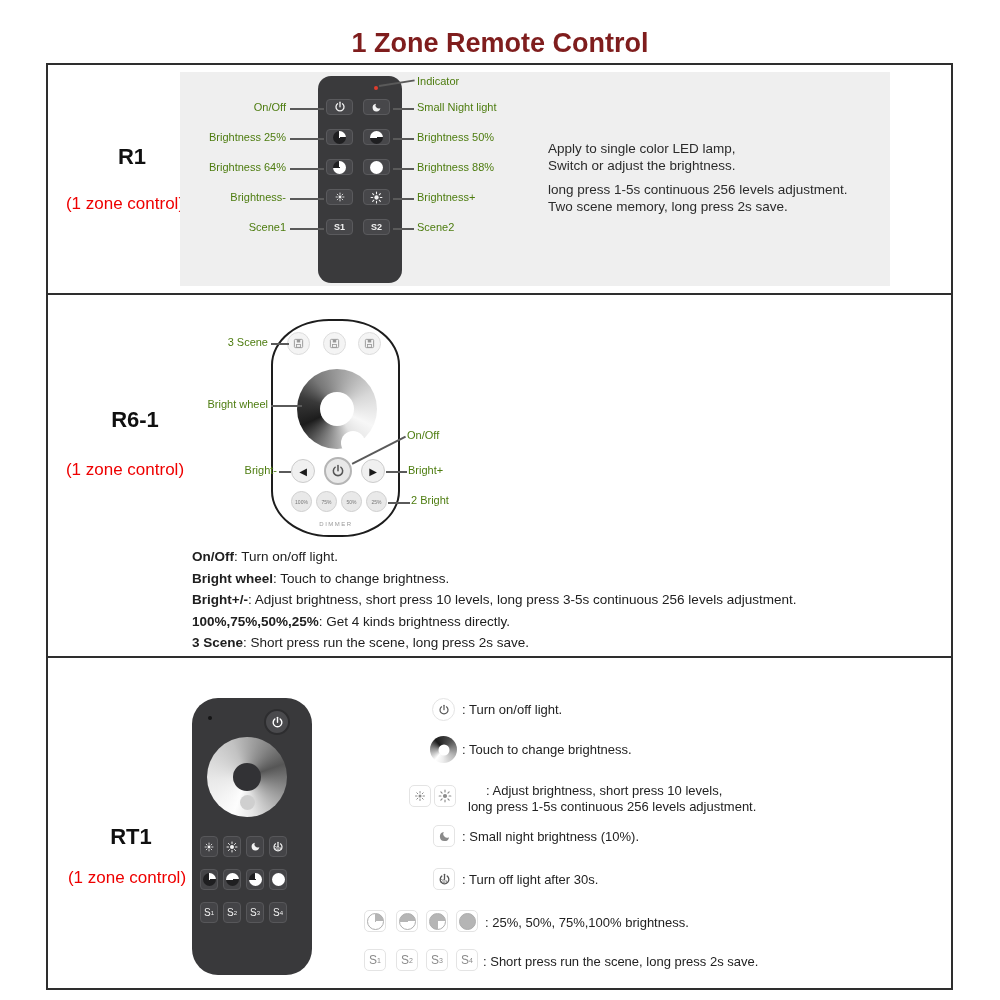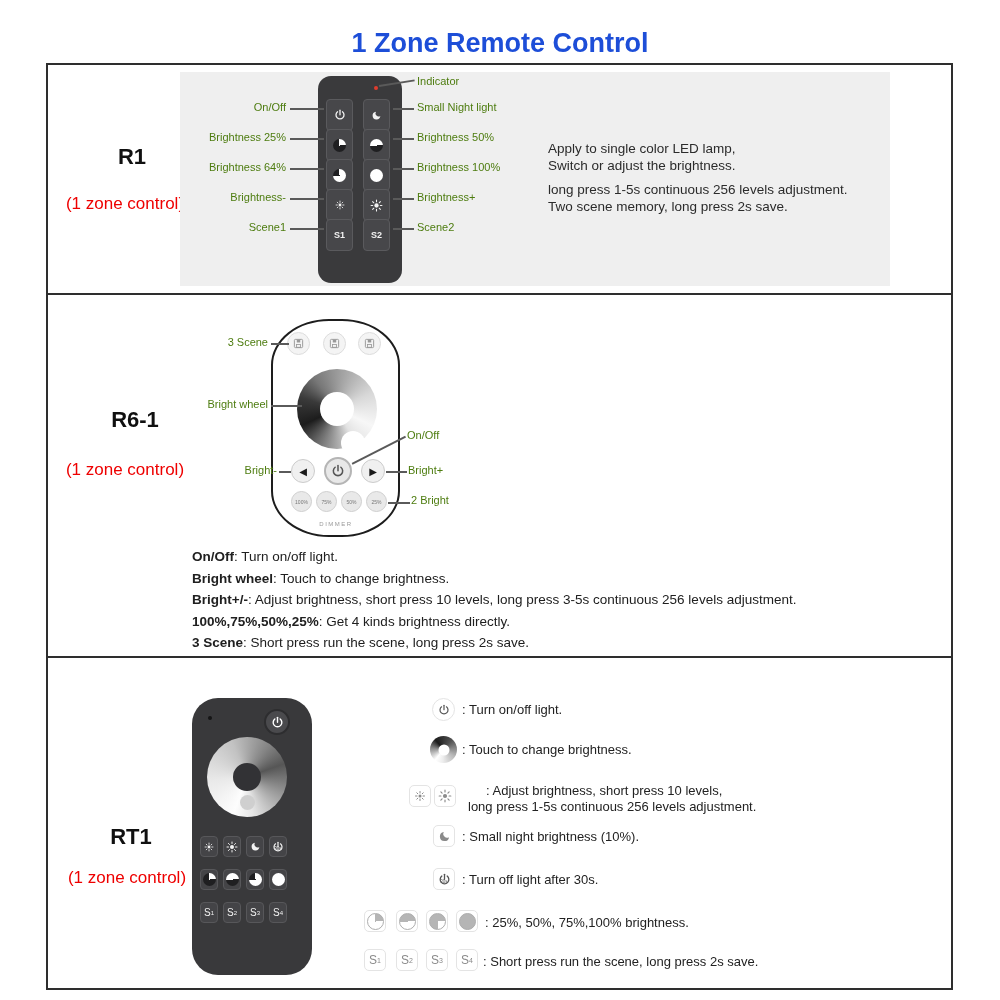--- a/index.html
+++ b/index.html
@@ -1,33 +1,33 @@
 <!DOCTYPE html>
 <html><head>
 <meta charset="utf-8">
 <style>
   html,body{margin:0;padding:0;background:#fff;}
   body{width:1000px;height:1000px;position:relative;overflow:hidden;
        font-family:"Liberation Sans","DejaVu Sans",sans-serif;color:#1e1e1e;}
   .title{position:absolute;left:0;right:0;top:28px;text-align:center;
-         font-size:27px;font-weight:600;color:#1d4ed8;}
+         font-size:27px;font-weight:600;color:#7f1d1d;}
   .frame{position:absolute;left:46px;top:63px;width:907px;height:927px;
          border:2px solid #2e2e2e;box-sizing:border-box;background:#fff;}
   .divider{position:absolute;left:47px;width:905px;height:2px;background:#2e2e2e;}
   .model{position:absolute;width:110px;text-align:center;font-weight:bold;
          font-size:22px;color:#101010;}
   .zone{position:absolute;width:170px;text-align:center;font-size:17px;color:#ee0000;white-space:nowrap;}
   .panel{position:absolute;left:180px;top:72px;width:710px;height:214px;background:#efefef;}
   .callout{position:absolute;font-size:11px;color:#4d7c0f;white-space:nowrap;}
   .cr{text-align:right;}
   .lead{position:absolute;height:1.5px;background:#5a5a5a;transform-origin:0 50%;}
   
   .r1-remote{position:absolute;left:318px;top:76px;width:84px;height:207px;
              background:#3a3a3c;border-radius:13px;}
-  .r1btn{position:absolute;width:27px;height:32px;background:#47474a;border:1px solid #5a5a5d;
+  .r1btn{position:absolute;width:27px;height:16px;background:#47474a;border:1px solid #5a5a5d;
          border-radius:4px;box-sizing:border-box;display:flex;align-items:center;justify-content:center;
          color:#f2f2f2;font-size:9px;font-weight:bold;}
   .dot{position:absolute;border-radius:50%;}
   .pie{border-radius:50%;}
   .pie25{background:conic-gradient(#fff 0 90deg,#1f1f21 90deg 360deg);}
   .pie50{background:conic-gradient(from 270deg,#fff 0 180deg,#1f1f21 180deg 360deg);}
   .pie75{background:conic-gradient(from 270deg,#1f1f21 0 90deg,#fff 90deg 360deg);}
   .pie100{background:#fff;}
   
   .r6-remote{position:absolute;left:271px;top:319px;width:129px;height:218px;background:#fff;
@@ -156,21 +156,21 @@
 <div class="callout cr" style="left:150px;top:221px;width:136px">Scene1</div>
 <div class="lead" style="left:290px;top:108px;width:34px"></div>
 <div class="lead" style="left:290px;top:138px;width:34px"></div>
 <div class="lead" style="left:290px;top:168px;width:34px"></div>
 <div class="lead" style="left:290px;top:198px;width:34px"></div>
 <div class="lead" style="left:290px;top:228px;width:34px"></div>
 
 <div class="callout" style="left:417px;top:75px">Indicator</div>
 <div class="callout" style="left:417px;top:101px">Small Night light</div>
 <div class="callout" style="left:417px;top:131px">Brightness 50%</div>
-<div class="callout" style="left:417px;top:161px">Brightness 100%</div>
+<div class="callout" style="left:417px;top:161px">Brightness 88%</div>
 <div class="callout" style="left:417px;top:191px">Brightness+</div>
 <div class="callout" style="left:417px;top:221px">Scene2</div>
 <div class="lead" style="left:379px;top:85px;width:36px;transform:rotate(-9deg)"></div>
 <div class="lead" style="left:393px;top:108px;width:21px"></div>
 <div class="lead" style="left:393px;top:138px;width:21px"></div>
 <div class="lead" style="left:393px;top:168px;width:21px"></div>
 <div class="lead" style="left:393px;top:198px;width:21px"></div>
 <div class="lead" style="left:393px;top:228px;width:21px"></div>
 
 <div class="r1desc">

